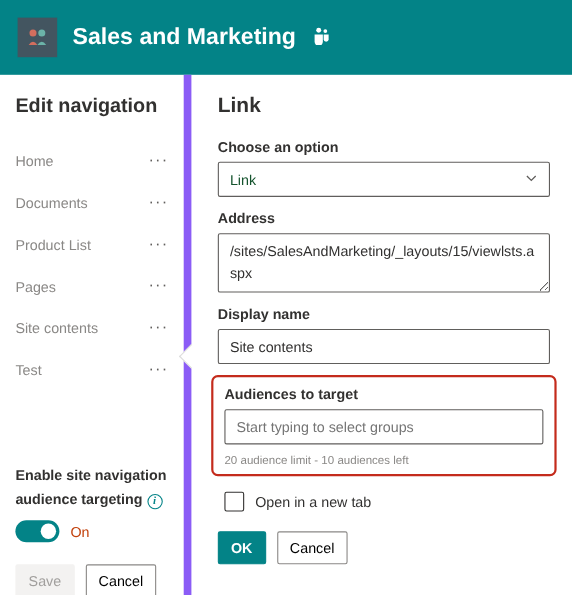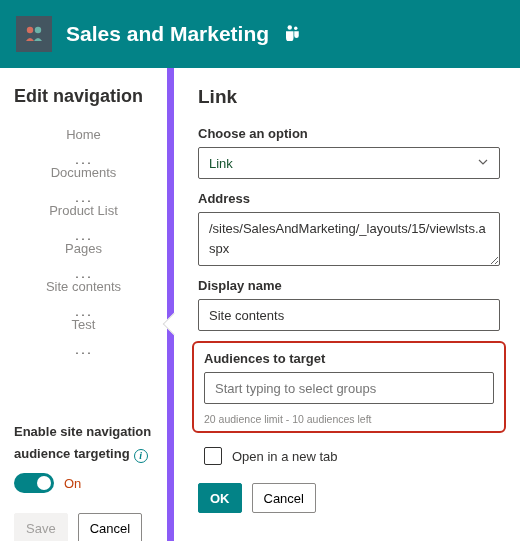--- a/index.html
+++ b/index.html
@@ -50,21 +50,20 @@
       margin-bottom: 20px;
     }
     .nav-list { flex: 1; }
     .nav-item {
       display: flex;
       align-items: center;
       justify-content: flex-start;
       height: 38px;
       color: #8a8886;
       font-size: 13px;
-      flex-direction: column;
     }
     .nav-item-label { flex: 1; }
     .nav-item-more {
       color: #605e5c;
       font-size: 15px;
       letter-spacing: 1px;
       padding-top: 0;
       line-height: 0.5;
     }
     .toggle-section {

